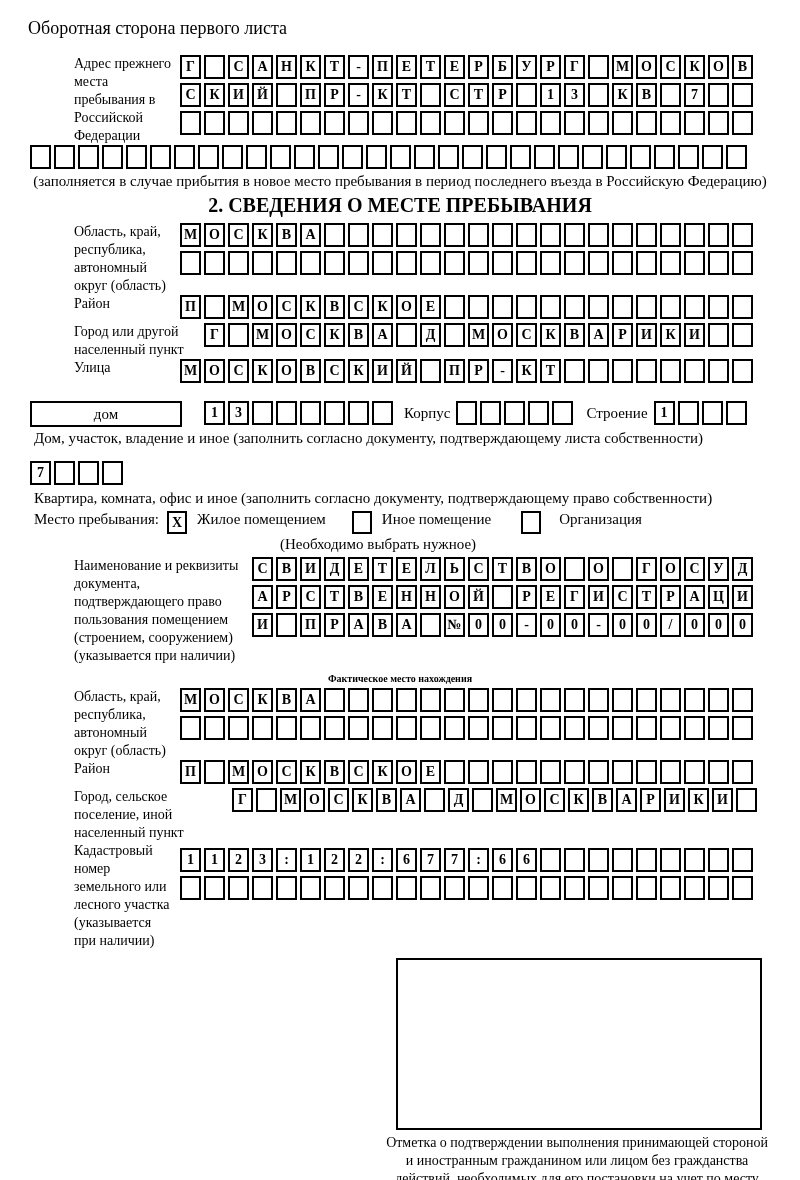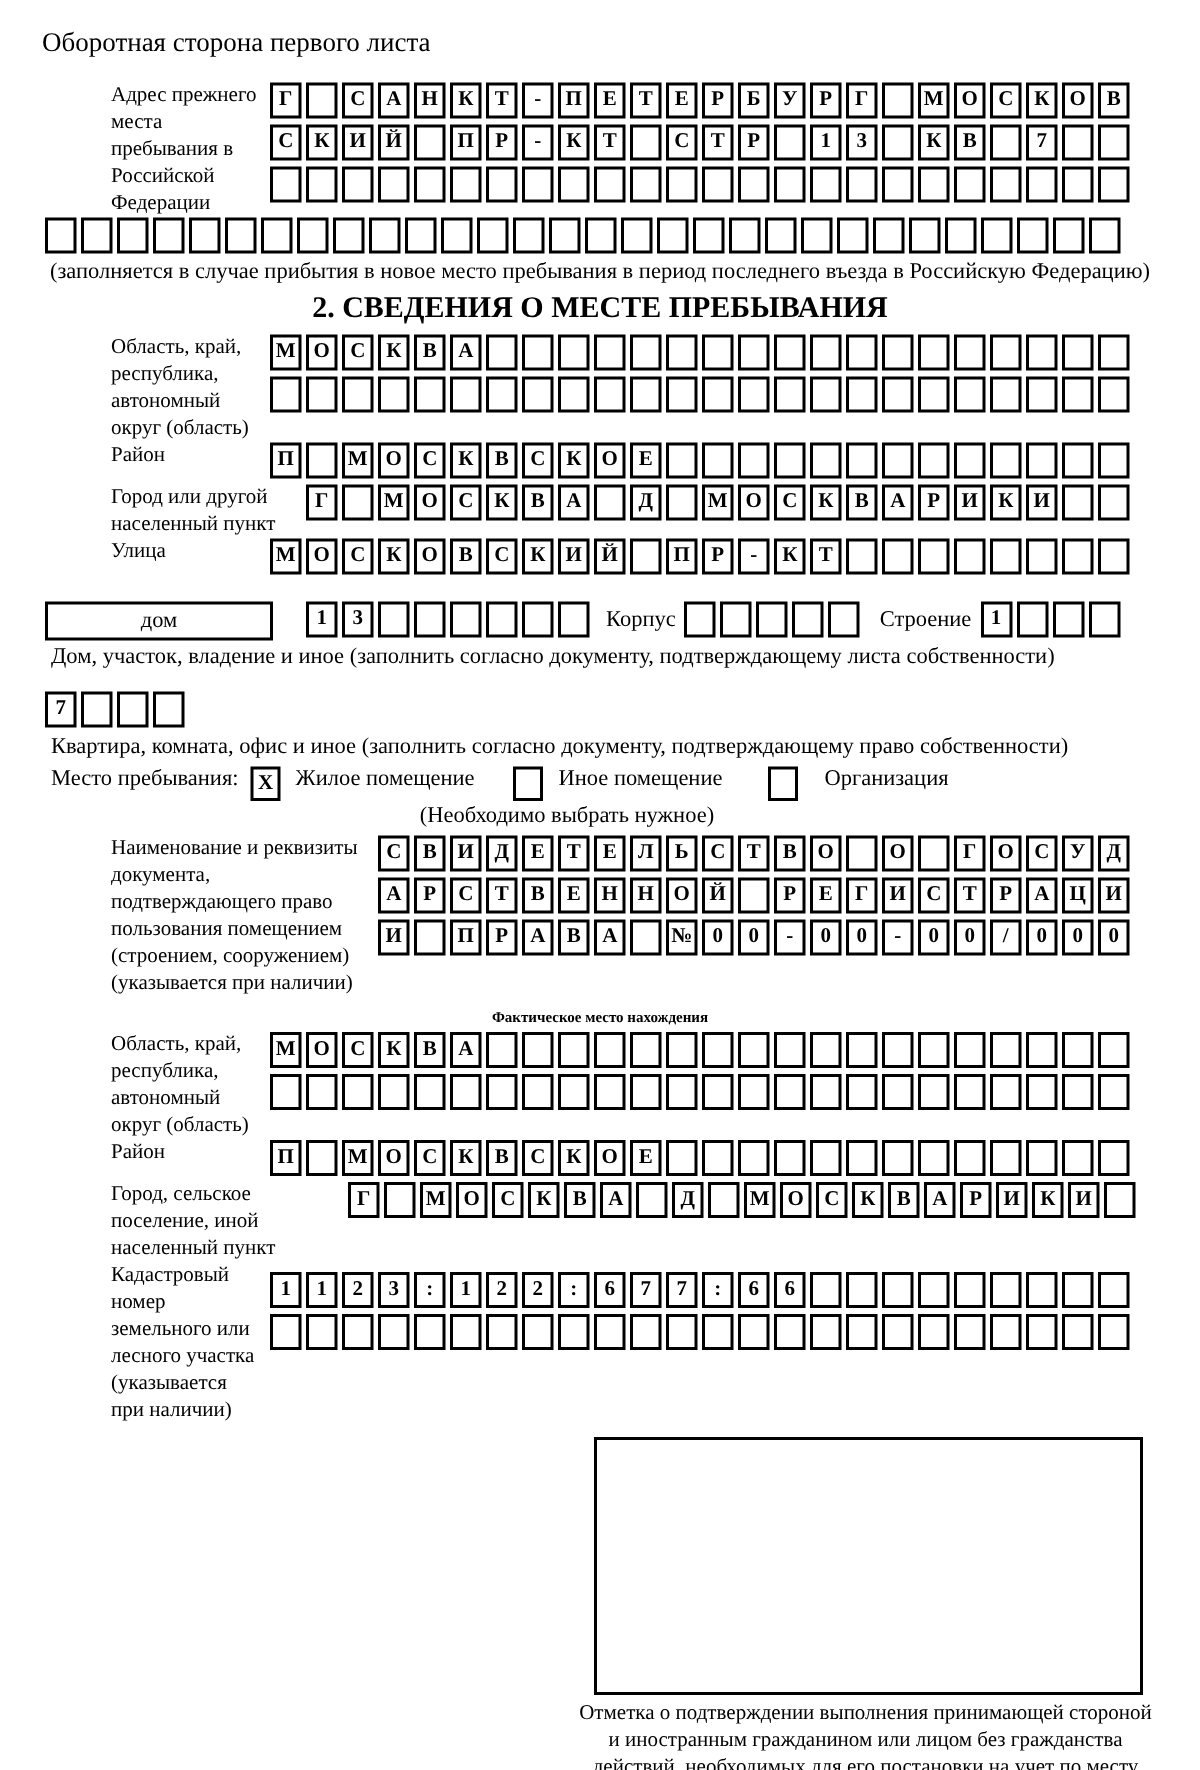--- a/index.html
+++ b/index.html
@@ -366,21 +366,21 @@
           <div class="cell"></div>
           <div class="cell"></div>
           <div class="cell"></div>
         </div>
     </div>
     <div class="note note-left">Квартира, комната, офис и иное (заполнить согласно документу, подтверждающему право собственности)</div>
 
     <div class="residence-row">
       <span>Место пребывания:</span>
       <div class="checkbox">X</div>
-      <span>Жилое помещение</span>
+      <span>Жилое помещением</span>
       <div class="checkbox" style="margin-left:26px;"></div>
       <span>Иное помещение</span>
       <div class="checkbox" style="margin-left:30px;margin-right:18px;"></div>
       <span>Организация</span>
     </div>
     <div class="note center res-note">(Необходимо выбрать нужное)</div>
 
     <div class="frow" style="margin-top:4px;">
       <div class="flabel w222">Наименование и реквизиты документа, подтверждающего право пользования помещением (строением, сооружением) (указывается при наличии)</div>
       <div>

